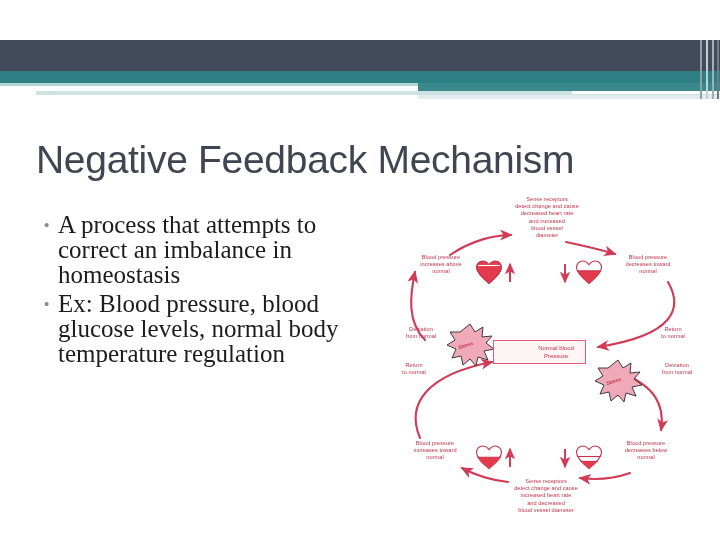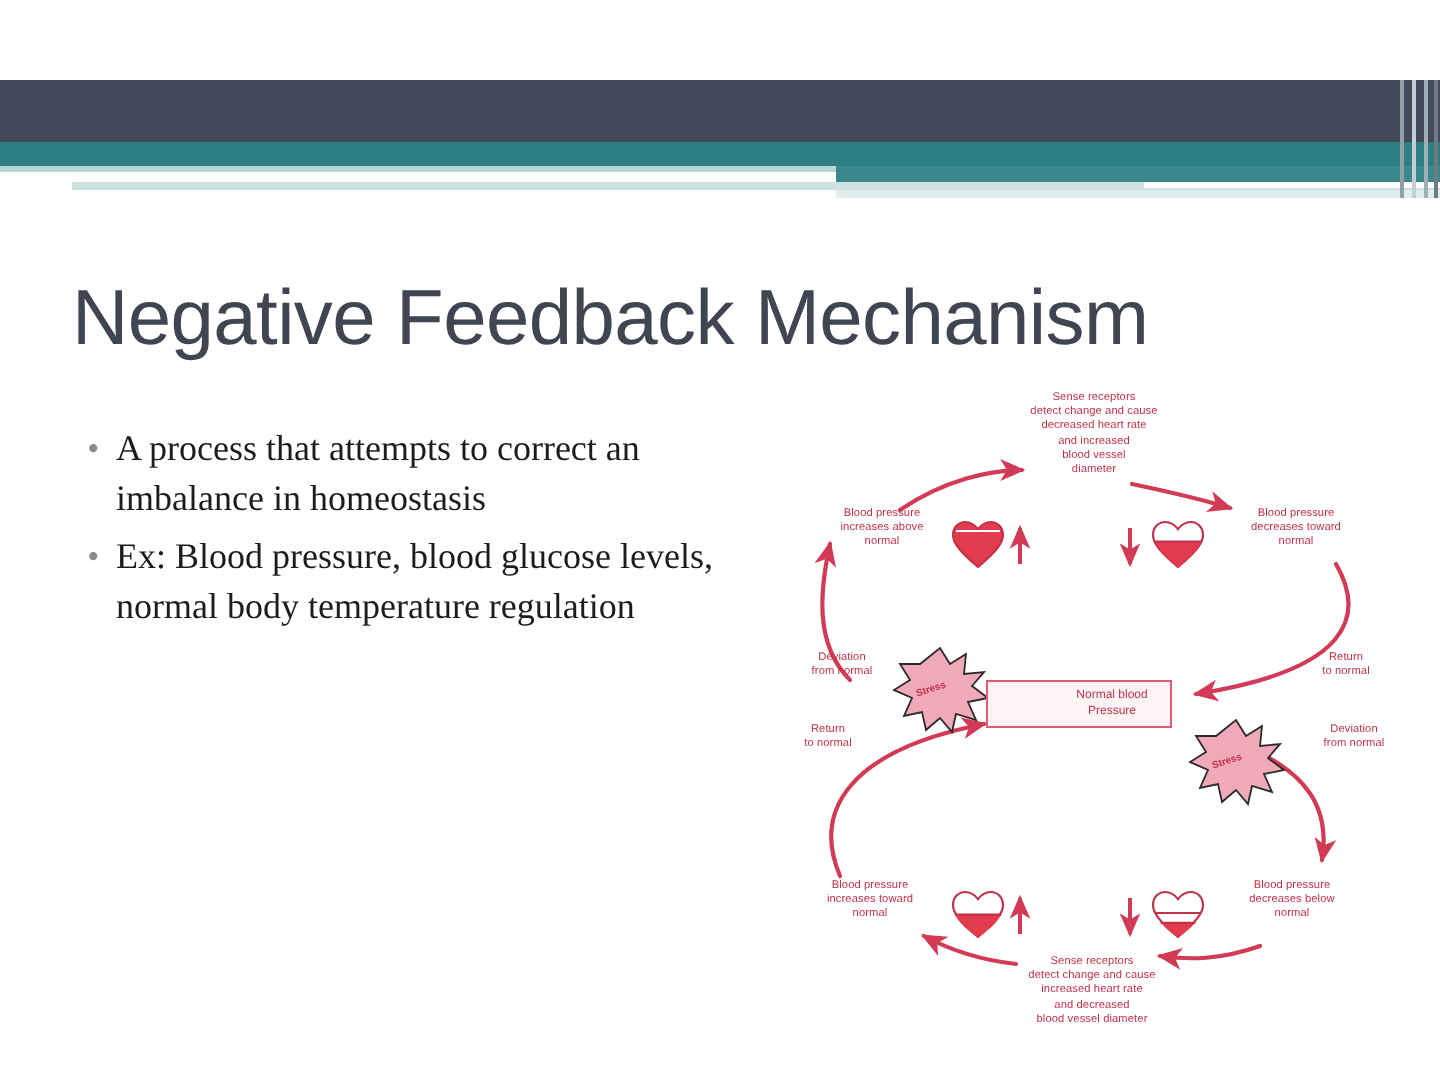--- a/index.html
+++ b/index.html
@@ -91,21 +91,21 @@
   .bullet-dot {
     flex: 0 0 auto;
     width: 14px;
     color: #8a8a8a;
     font-size: 15px;
     line-height: 25px;
     text-align: left;
   }
   .bullet-text {
     font-family: "Liberation Serif", serif;
-    font-size: 18px;
+    font-size: 25px;
     line-height: 25px;
     color: #1c1c1c;
   }
 
   
   #diagram {
     position: absolute;
     left: 380px; top: 150px;
     width: 332px; height: 345px;
   }

